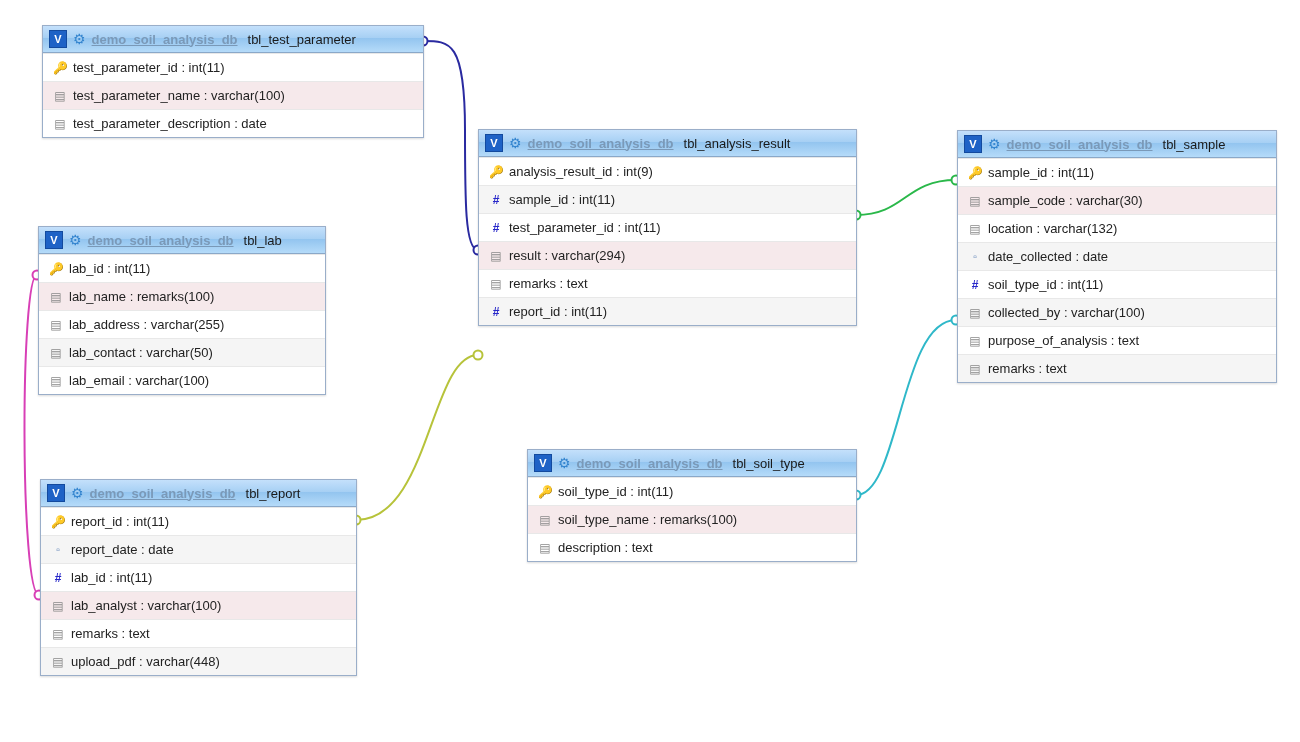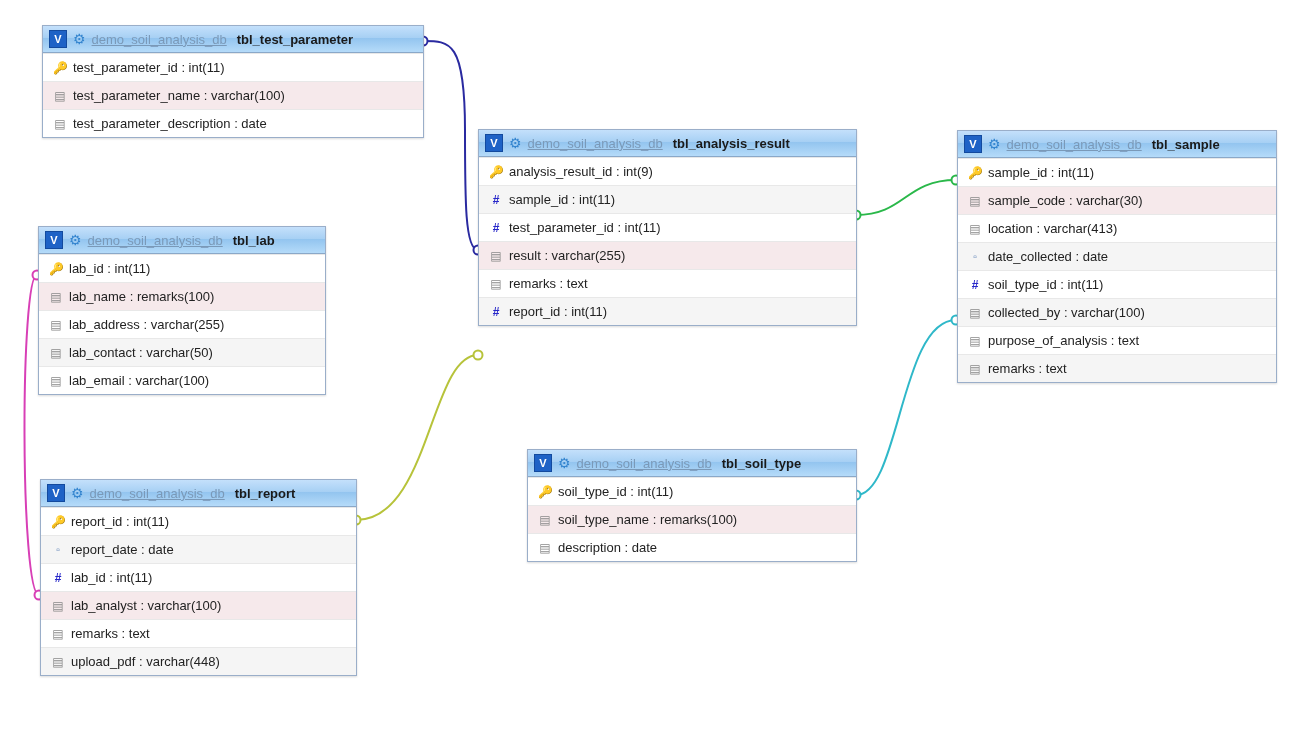--- a/index.html
+++ b/index.html
@@ -48,23 +48,24 @@
   }
   .icon-gear {
     color: #3485cf;
     font-size: 14px;
     line-height: 1;
   }
   .db-name {
     color: #7a99b8;
     text-decoration: underline;
     margin-right: 4px;
+    font-weight: bold;
   }
   .tname {
-    font-weight: bold;
+    font-weight: normal;
     color: #1a1a1a;
   }
   .rows { }
   .row {
     display: flex;
     align-items: center;
     gap: 6px;
     padding: 6px 10px;
     border-top: 1px solid #e8e8e8;
     white-space: nowrap;
@@ -206,21 +207,21 @@
     <div class="row odd">
       <span class="ic fk">#</span>
       <span>sample_id : int(11)</span>
     </div>
     <div class="row ">
       <span class="ic fk">#</span>
       <span>test_parameter_id : int(11)</span>
     </div>
     <div class="row pink">
       <span class="ic txt">▤</span>
-      <span>result : varchar(255)</span>
+      <span>result : varchar(294)</span>
     </div>
     <div class="row ">
       <span class="ic txt">▤</span>
       <span>remarks : text</span>
     </div>
     <div class="row odd">
       <span class="ic fk">#</span>
       <span>report_id : int(11)</span>
     </div>
       </div>
@@ -236,21 +237,21 @@
     <div class="row ">
       <span class="ic key">🔑</span>
       <span>soil_type_id : int(11)</span>
     </div>
     <div class="row pink">
       <span class="ic txt">▤</span>
       <span>soil_type_name : remarks(100)</span>
     </div>
     <div class="row ">
       <span class="ic txt">▤</span>
-      <span>description : date</span>
+      <span>description : text</span>
     </div>
       </div>
     </div>
     <div class="tbl" style="left:957px; top:130px; width:318px;">
       <div class="tbl-head">
         <span class="icon-v">V</span>
         <span class="icon-gear">⚙</span>
         <span class="db-name">demo_soil_analysis_db</span>
         <span class="tname">tbl_sample</span>
       </div>
@@ -258,21 +259,21 @@
     <div class="row ">
       <span class="ic key">🔑</span>
       <span>sample_id : int(11)</span>
     </div>
     <div class="row pink">
       <span class="ic txt">▤</span>
       <span>sample_code : varchar(30)</span>
     </div>
     <div class="row ">
       <span class="ic txt">▤</span>
-      <span>location : varchar(413)</span>
+      <span>location : varchar(132)</span>
     </div>
     <div class="row odd">
       <span class="ic date">▫</span>
       <span>date_collected : date</span>
     </div>
     <div class="row ">
       <span class="ic fk">#</span>
       <span>soil_type_id : int(11)</span>
     </div>
     <div class="row odd">

